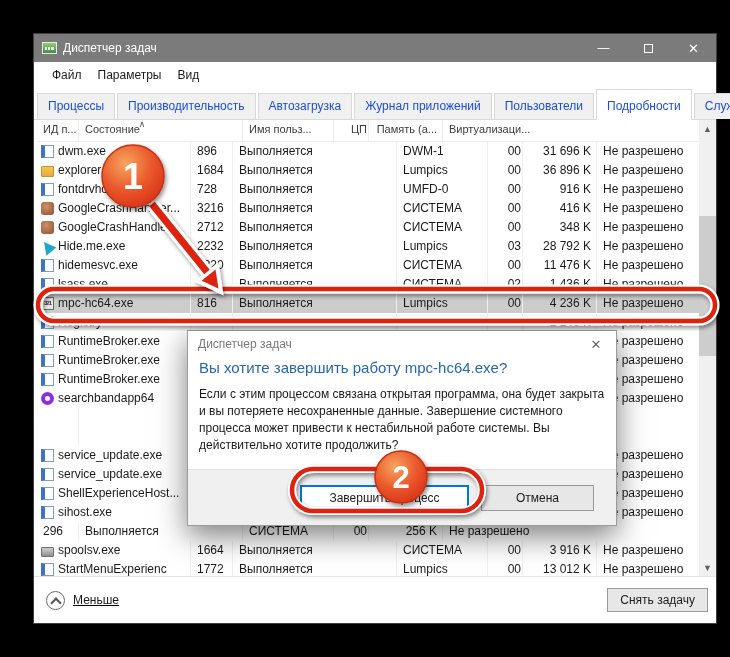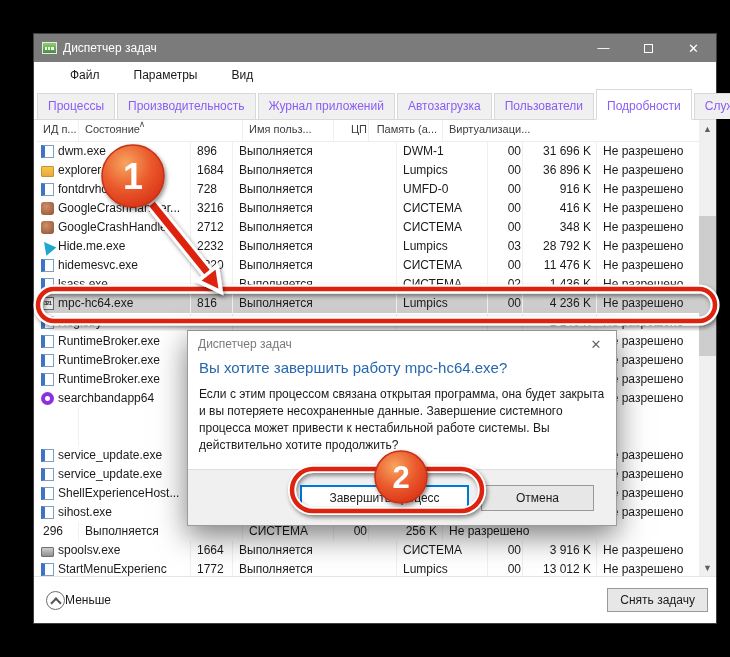--- a/index.html
+++ b/index.html
@@ -32,25 +32,25 @@
     background:linear-gradient(90deg,#fff 0 2px, transparent 2px 3px, #fff 3px 5px, transparent 5px 6px, #fff 6px 8px); opacity:.9;}
   .title-text { font-size:12px; }
   .win-controls { margin-left:auto; display:flex; height:100%; }
   .win-btn { width:45px; height:100%; display:flex; align-items:center; justify-content:center;
     color:#fff; font-size:12px; }
   .win-btn.max span { width:9px; height:9px; border:1px solid #fff; display:block; }
   .win-btn.close { font-size:13px; }
 
   .menubar { height:26px; background:#fff; display:flex; align-items:center;
     padding-left:10px; flex:0 0 auto; }
-  .menu-item { font-size:12px; color:#1a1a1a; padding:4px 8px;margin-left:18px; }
+  .menu-item { font-size:12px; color:#1a1a1a; padding:4px 8px; }
 
   .tabbar { height:32px; background:#fff; display:flex; align-items:flex-end;
     padding-left:3px; border-bottom:1px solid #d9d9d9; flex:0 0 auto; }
-  .tab { font-size:12px; color:#8b5cf6; background:#f0f0f0; border:1px solid #d9d9d9;
+  .tab { font-size:12px; color:#1d4ed8; background:#f0f0f0; border:1px solid #d9d9d9;
     border-bottom:none; padding:5px 10px 6px; margin-right:2px; height:26px; white-space:nowrap; }
   .tab.active { background:#fff; height:31px; padding-top:9px; margin-bottom:-1px;
     border-bottom:1px solid #fff; position:relative; z-index:2; }
 
   
   .table-wrap { position:relative; flex:1 1 auto; overflow:hidden; background:#fff; }
   .grid { position:absolute; left:3px; top:0; right:17px; bottom:0; overflow:hidden; }
   .hdr { display:flex; height:22px; border-bottom:1px solid #ededed; position:relative; }
   .hdr .cell { font-size:11px; color:#3c3c3c; display:flex; align-items:flex-end;
     padding-bottom:2px; }
@@ -86,21 +86,21 @@
   
   .vscroll { position:absolute; top:0; bottom:0; right:0; width:17px; background:#f0f0f0; }
   .sb-btn { position:absolute; left:0; width:17px; height:17px; color:#5f5f5f; font-size:9px;
     display:flex; align-items:center; justify-content:center; }
   .sb-up{ top:0; } .sb-down{ bottom:0; }
   .sb-thumb { position:absolute; left:0; width:17px; top:96px; height:140px; background:#cdcdcd; }
 
   
   .footer { flex:0 0 47px; border-top:1px solid #e5e5e5; background:#fff;
     display:flex; align-items:center; padding:0 8px; }
-  .less { display:flex; align-items:center; margin-left:4px; }
+  .less { display:flex; align-items:center; gap:8px; margin-left:4px;text-decoration:underline; }
   .chev-circle { width:19px; height:19px; border:1px solid #6d6d6d; border-radius:50%;
     position:relative; }
   .chev-circle:after { content:""; position:absolute; left:5px; top:7px; width:6px; height:6px;
     border-top:2px solid #555; border-left:2px solid #555; transform:rotate(45deg); }
   .less-label { font-size:12px; color:#1a1a1a; }
   .endtask-btn { margin-left:auto; font-size:12px; color:#1a1a1a; background:#e7e7e7;
     border:1px solid #999; padding:4px 12px; }
 
   
   .dialog { position:absolute; left:187px; top:330px; width:430px; height:196px;
@@ -144,22 +144,22 @@
 
     <div class="menubar">
         <span class="menu-item">Файл</span>
         <span class="menu-item">Параметры</span>
         <span class="menu-item">Вид</span>
       </div>
 
     <div class="tabbar">
         <span class="tab">Процессы</span>
         <span class="tab">Производительность</span>
+        <span class="tab">Автозагрузка</span>
         <span class="tab">Журнал приложений</span>
-        <span class="tab">Автозагрузка</span>
         <span class="tab">Пользователи</span>
         <span class="tab active">Подробности</span>
         <span class="tab">Службы</span>
       </div>
 
     <div class="table-wrap">
       <div class="grid">
         <div class="hdr">
           <span class="sort-glyph">∧</span>
             <div class="cell c-pid">ИД п...</div>

